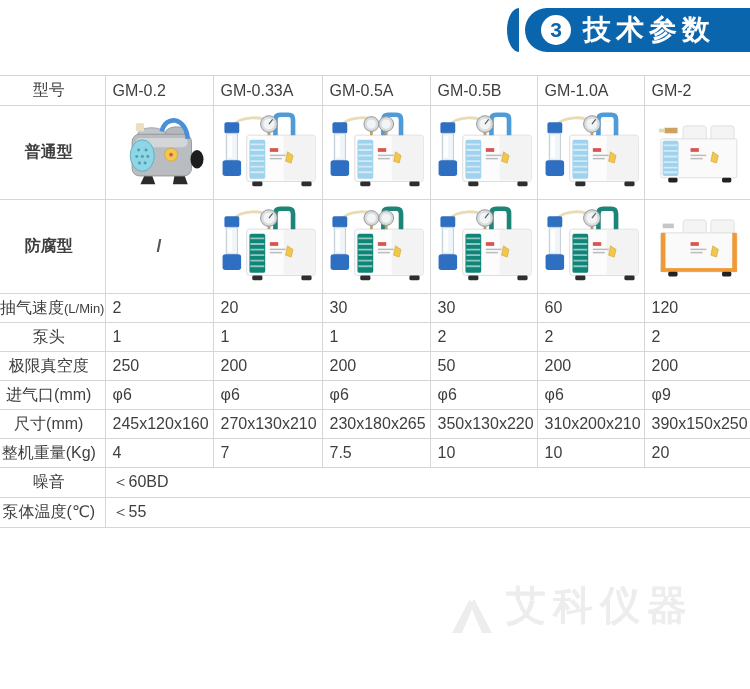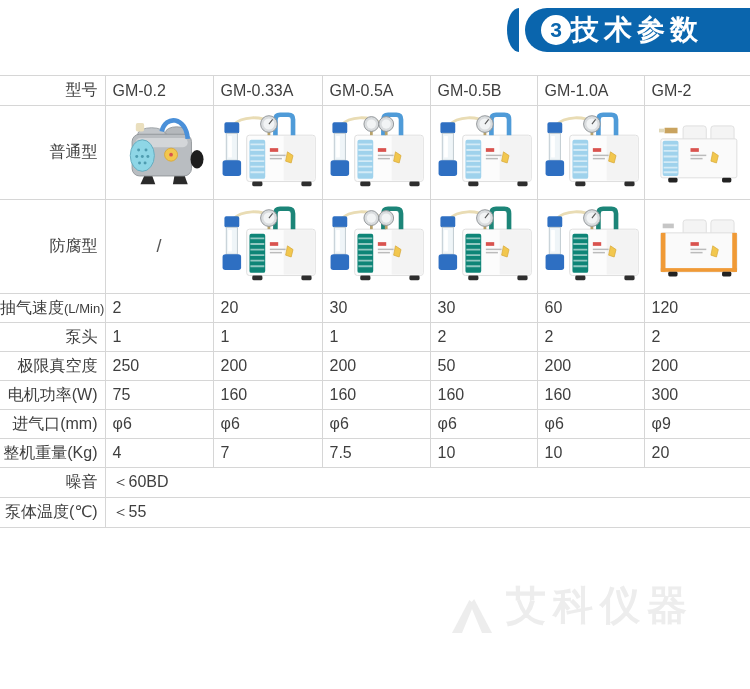--- a/index.html
+++ b/index.html
@@ -10,35 +10,35 @@
   }
   
   .banner{position:absolute;top:8px;right:0;height:44px;width:250px;}
   .banner-notch{position:absolute;right:231px;top:0;width:12px;height:44px;
     background:#0a65ad;border-radius:12px 0 0 12px / 22px 0 0 22px;}
   .banner-main{position:absolute;right:0;top:0;width:225px;height:44px;
     background:#0a65ad;border-radius:22px 0 0 22px;display:flex;align-items:center;}
   .banner-num{width:30px;height:30px;border-radius:50%;background:#fff;color:#0a65ad;
     font-weight:bold;font-size:21px;display:flex;align-items:center;justify-content:center;
     margin-left:16px;flex:0 0 auto;}
-  .banner-title{color:#fff;font-size:28px;font-weight:bold;letter-spacing:5px;white-space:nowrap;}
+  .banner-title{color:#fff;font-size:28px;font-weight:bold;letter-spacing:5px;margin-left:12px;white-space:nowrap;}
   
   .watermark{position:absolute;top:578px;right:56px;z-index:0;display:flex;align-items:flex-end;
     color:#ededed;font-size:40px;font-weight:bold;letter-spacing:7px;pointer-events:none;}
   .watermark svg{margin-right:12px;}
   
   .table-wrap{position:absolute;top:75px;left:0;width:750px;z-index:1;}
   table{border-collapse:collapse;table-layout:fixed;width:750px;border-top:1px solid #d6d6d6;}
   td{border-bottom:1px solid #d6d6d6;font-size:16px;vertical-align:middle;
      overflow:hidden;white-space:nowrap;padding:0;}
-  td.lbl{text-align:right;padding-right:7px;}
+  td.lbl{text-align:center;padding-right:7px;}
   td.val{text-align:left;padding-left:7px;border-left:1px solid #d6d6d6;}
   td.img-cell{border-left:1px solid #d6d6d6;text-align:center;padding:2px 0;font-size:18px;color:#555;}
   tr.r-header td{height:29px;}
-  tr.r-images td{height:89px;}
+  tr.r-images td{height:89px;font-weight:bold;}
   tr.r-spec td{height:28px;}
   tr.r-merged td{height:29px;}
   .small{font-size:13px;}
 </style>
 </head>
 <body>
 
 <div class="banner">
   <div class="banner-notch"></div>
   <div class="banner-main">
@@ -338,36 +338,36 @@
         <tr class="r-spec">
           <td class="lbl"><span>极限真空度</span></td>
           <td class="val">250</td>
           <td class="val">200</td>
           <td class="val">200</td>
           <td class="val">50</td>
           <td class="val">200</td>
           <td class="val">200</td>
         </tr>
         <tr class="r-spec">
-          <td class="lbl"><span>电机功率(W)</span></td>
-          <td class="val">75</td>
-          <td class="val">160</td>
-          <td class="val">160</td>
-          <td class="val">160</td>
-          <td class="val">160</td>
-          <td class="val">300</td>
-        </tr>
-        <tr class="r-spec">
           <td class="lbl"><span>进气口(mm)</span></td>
           <td class="val">φ6</td>
           <td class="val">φ6</td>
           <td class="val">φ6</td>
           <td class="val">φ6</td>
           <td class="val">φ6</td>
           <td class="val">φ9</td>
+        </tr>
+        <tr class="r-spec">
+          <td class="lbl"><span>尺寸(mm)</span></td>
+          <td class="val">245x120x160</td>
+          <td class="val">270x130x210</td>
+          <td class="val">230x180x265</td>
+          <td class="val">350x130x220</td>
+          <td class="val">310x200x210</td>
+          <td class="val">390x150x250</td>
         </tr>
         <tr class="r-spec">
           <td class="lbl"><span>整机重量(Kg)</span></td>
           <td class="val">4</td>
           <td class="val">7</td>
           <td class="val">7.5</td>
           <td class="val">10</td>
           <td class="val">10</td>
           <td class="val">20</td>
         </tr>

